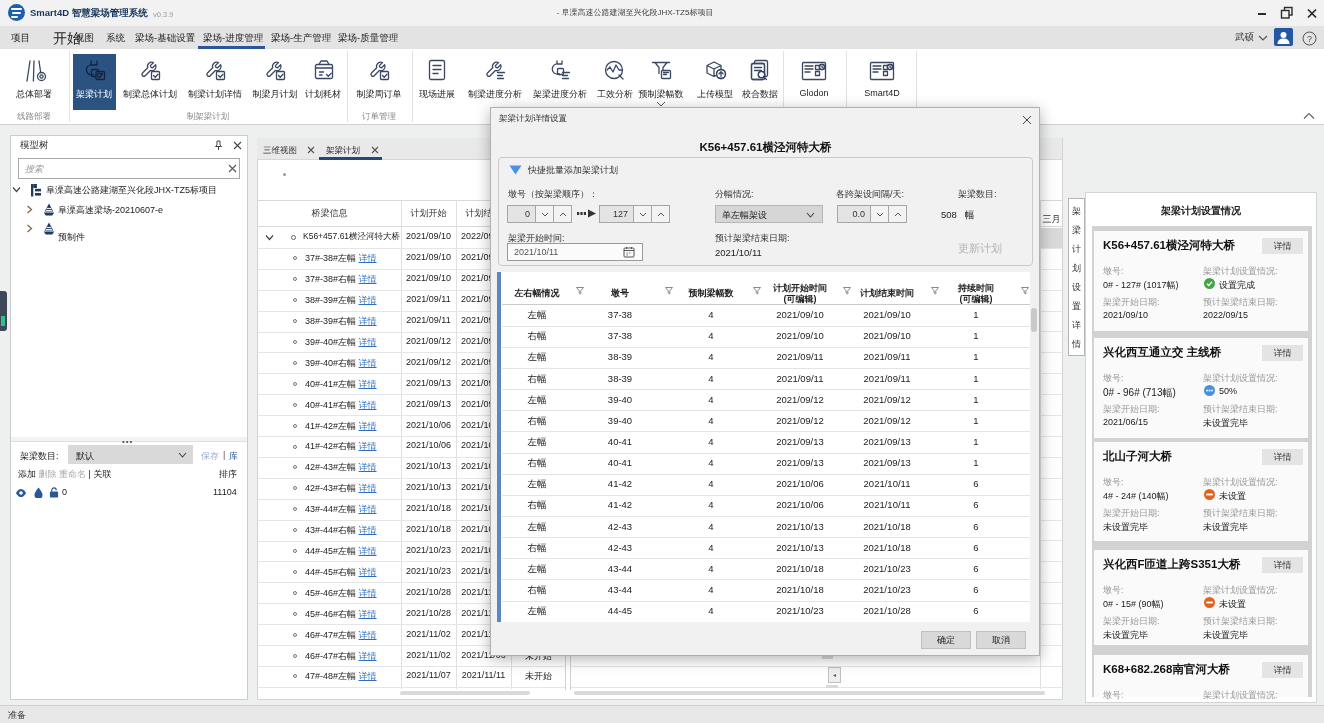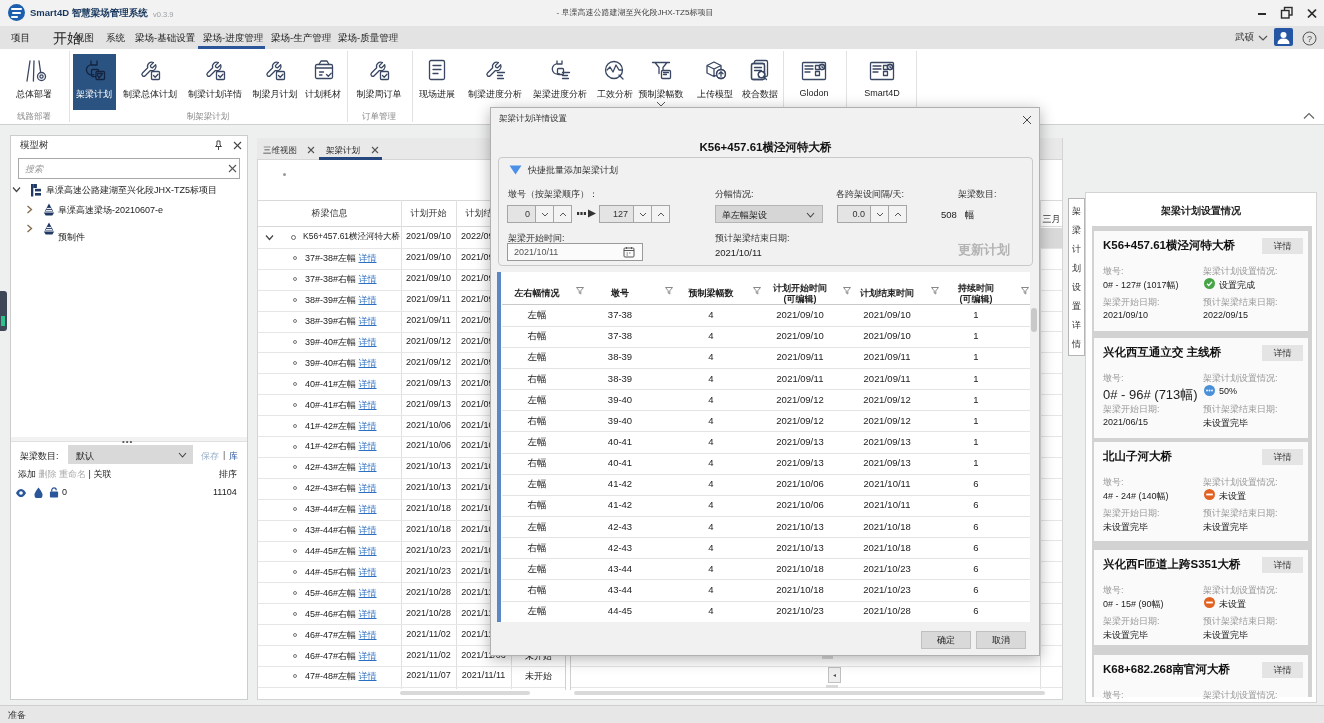--- a/index.html
+++ b/index.html
@@ -457,21 +457,21 @@
 <div class="abs" style="left:1219px;top:279px;font-size:9px;color:#222;">设置完成</div>
 <div class="abs" style="left:1103px;top:296px;font-size:9px;color:#999;">架梁开始日期:</div>
 <div class="abs" style="left:1203px;top:296px;font-size:9px;color:#999;">预计架梁结束日期:</div>
 <div class="abs" style="left:1103px;top:310px;font-size:9px;color:#222;">2021/09/10</div>
 <div class="abs" style="left:1203px;top:310px;font-size:9px;color:#222;">2022/09/15</div>
 <div class="abs" style="left:1094px;top:338px;width:214px;height:100px;background:#fafafa;"></div>
 <div class="abs" style="left:1103px;top:345px;font-size:11.5px;font-weight:bold;color:#111;white-space:nowrap;">兴化西互通立交 主线桥</div>
 <div class="abs" style="left:1262px;top:345px;width:41px;height:16px;background:#e4e4e4;text-align:center;line-height:16px;font-size:9px;color:#333;">详情</div>
 <div class="abs" style="left:1103px;top:372px;font-size:9px;color:#999;">墩号:</div>
 <div class="abs" style="left:1203px;top:372px;font-size:9px;color:#999;">架梁计划设置情况:</div>
-<div class="abs" style="left:1103px;top:386px;font-size:13px;color:#222;">0# - 96# (713幅)</div>
+<div class="abs" style="left:1103px;top:386px;font-size:10px;color:#222;">0# - 96# (713幅)</div>
 <svg class="abs" style="left:1204px;top:385px" width="11" height="11" viewBox="0 0 11 11">
     <circle cx="5.5" cy="5.5" r="5.5" fill="#4a90d9"></circle>
     <circle cx="3" cy="5.5" r="0.9" fill="#fff"></circle>
     <circle cx="5.5" cy="5.5" r="0.9" fill="#fff"></circle>
     <circle cx="8" cy="5.5" r="0.9" fill="#fff"></circle>
   </svg>
 <div class="abs" style="left:1219px;top:386px;font-size:9px;color:#222;">50%</div>
 <div class="abs" style="left:1103px;top:403px;font-size:9px;color:#999;">架梁开始日期:</div>
 <div class="abs" style="left:1203px;top:403px;font-size:9px;color:#999;">预计架梁结束日期:</div>
 <div class="abs" style="left:1103px;top:417px;font-size:9px;color:#222;">2021/06/15</div>
@@ -569,21 +569,21 @@
 <div class="abs" style="left:508px;top:232px;font-size:9px;color:#333;">架梁开始时间:</div>
 <div class="abs" style="left:715px;top:232px;font-size:9px;color:#333;">预计架梁结束日期:</div>
 <div class="abs" style="left:507px;top:243px;width:136px;height:18px;background:#fbfbfb;border:1px solid #9a9a9a;"></div>
 <div class="abs" style="left:514px;top:247px;font-size:9px;color:#555;">2021/10/11</div>
 <svg class="abs" style="left:623px;top:246px" width="12" height="12" viewBox="0 0 12 12" fill="none" stroke="#555" stroke-width="1">
     <rect x="1" y="2" width="10" height="9" rx="1"></rect>
     <path d="M1 4.5 h10 M3.5 1 v2 M8.5 1 v2"></path>
     <path d="M3.5 7 h1.5 M6 7 h1.5 M3.5 9 h1.5" stroke-width="0.8"></path>
   </svg>
 <div class="abs" style="left:715px;top:247px;font-size:9.5px;color:#222;">2021/10/11</div>
-<div class="abs" style="left:958px;top:241px;font-size:13px;color:#b3b3b3;font-weight:bold;">更新计划</div>
+<div class="abs" style="left:958px;top:241px;font-size:11px;color:#b3b3b3;">更新计划</div>
 <div class="abs" style="left:497px;top:272px;width:533px;height:350px;background:#fff;"></div>
 <div class="abs" style="left:497px;top:272px;width:4px;height:350px;background:#5b87c5;"></div>
 <div class="abs" style="left:537px;top:288px;width:120px;margin-left:-60px;text-align:center;font-size:9px;font-weight:bold;color:#222;line-height:11px;">左右幅情况</div>
 <svg class="abs" style="left:576px;top:287px" width="8" height="8" viewBox="0 0 8 8" fill="none" stroke="#888" stroke-width="1">
     <path d="M0.5 0.5 h7 L4.8 3.8 V7 L3.2 6 V3.8 Z"></path>
   </svg>
 <div class="abs" style="left:620px;top:288px;width:120px;margin-left:-60px;text-align:center;font-size:9px;font-weight:bold;color:#222;line-height:11px;">墩号</div>
 <svg class="abs" style="left:665px;top:287px" width="8" height="8" viewBox="0 0 8 8" fill="none" stroke="#888" stroke-width="1">
     <path d="M0.5 0.5 h7 L4.8 3.8 V7 L3.2 6 V3.8 Z"></path>
   </svg>

